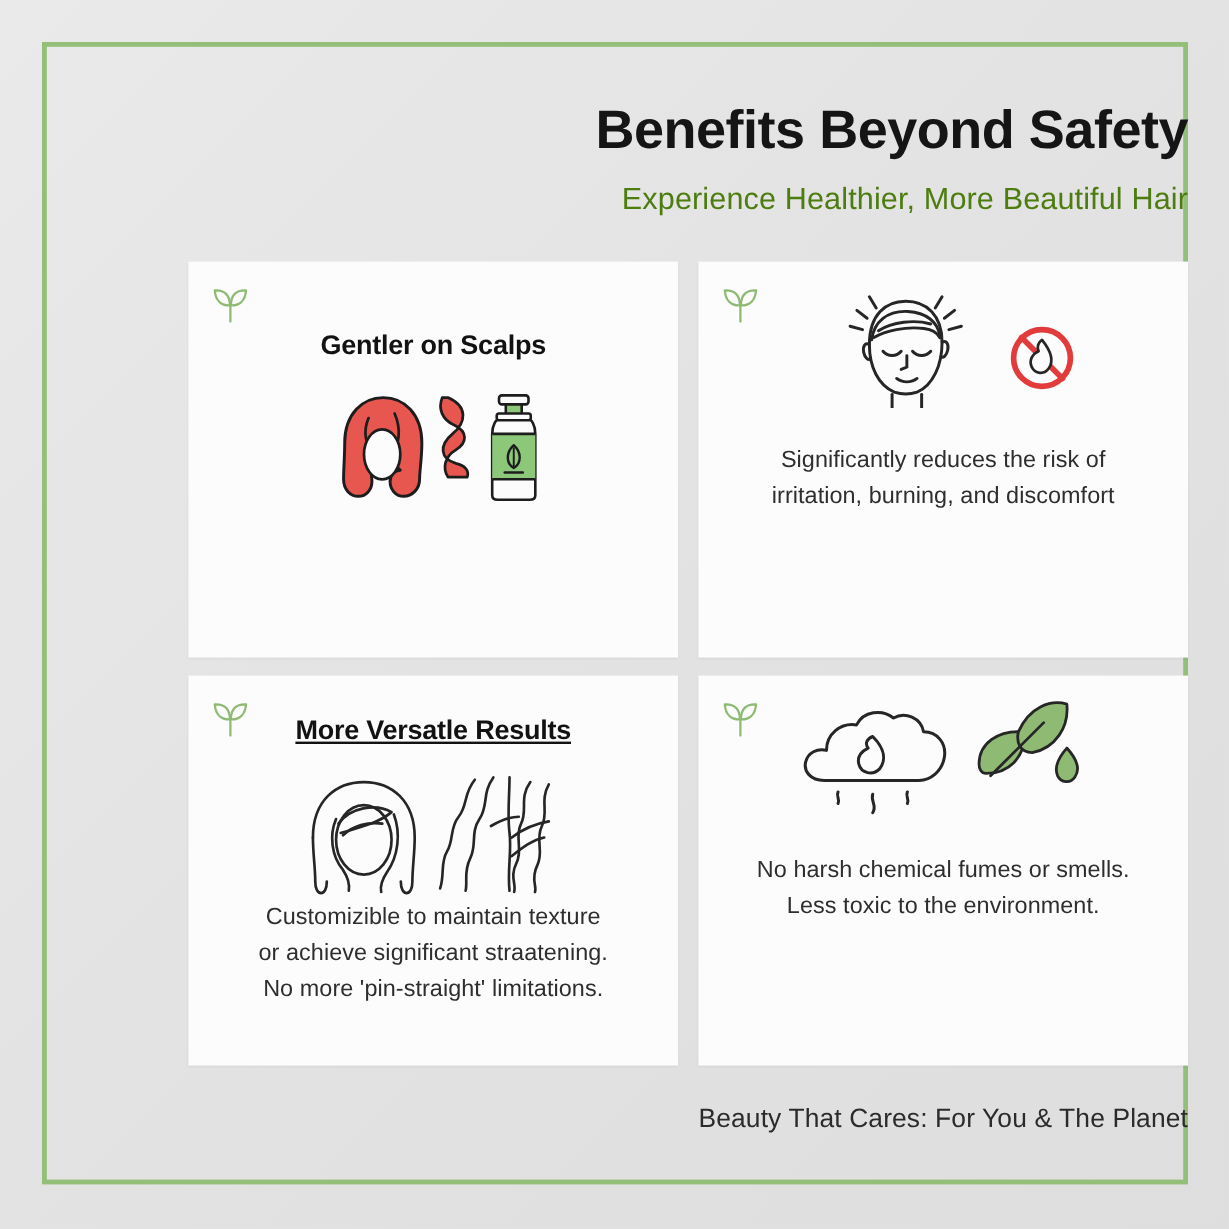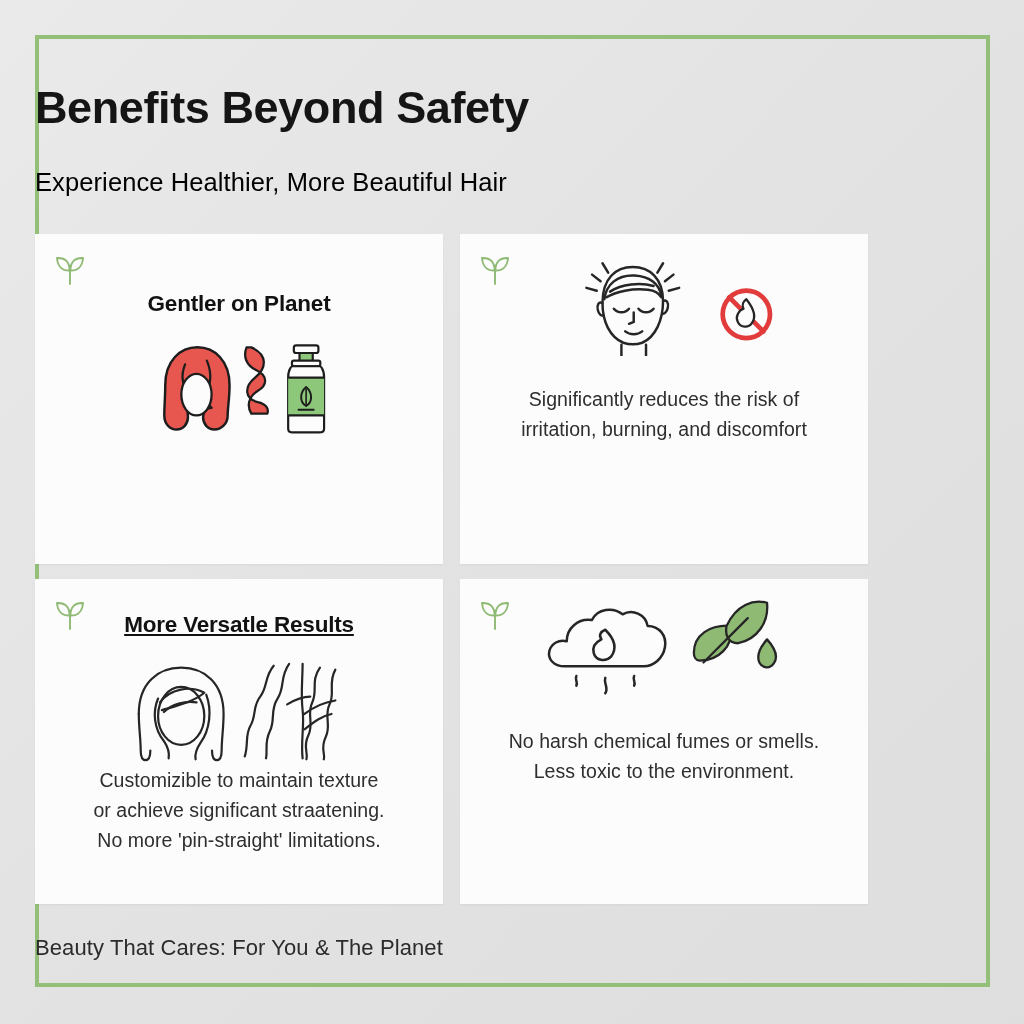--- a/index.html
+++ b/index.html
@@ -43,38 +43,38 @@
 
   .content {
     position: absolute;
     left: 35px;
     top: 35px;
     width: 955px;
     height: 952px;
     box-sizing: border-box;
     display: flex;
     flex-direction: column;
-    align-items: flex-start;
+    align-items: flex-end;
   }
 
   .title {
     margin-top: 49px;
     font-size: 45px;
     font-weight: bold;
     color: #151515;
     letter-spacing: -0.4px;
     text-align: center;
     line-height: 1.05;
   }
 
   .subtitle {
-    margin-top: 37px;
+    margin-top: 21px;
     font-size: 25.5px;
     font-weight: normal;
-    color: #000000;
+    color: #4d7c0f;
     text-align: center;
     letter-spacing: 0.1px;
   }
 
   .grid {
     margin-top: 37px;
     width: 833px;
     display: grid;
     grid-template-columns: 408px 408px;
     grid-template-rows: 330px 325px;
@@ -171,21 +171,21 @@
         <span class="leaf-badge">
           <svg viewBox="0 0 32 34" width="32" height="34">
             <g fill="none" stroke="#8fba74" stroke-width="1.9" stroke-linecap="round" stroke-linejoin="round">
               <path d="M15.6 18.5 C8.5 18.8 3.6 14.5 3.0 6.0 C11.3 5.6 15.6 10.0 15.6 18.5 Z"></path>
               <path d="M16.4 18.5 C23.5 18.8 28.4 14.5 29.0 6.0 C20.7 5.6 16.4 10.0 16.4 18.5 Z"></path>
               <path d="M16 32 L16 15.5"></path>
             </g>
           </svg>
         </span>
 
-        <div class="card-title">Gentler on Planet</div>
+        <div class="card-title">Gentler on Scalps</div>
 
         <div class="card-art">
           <svg viewBox="0 0 240 110" width="240" height="104">
 
             <g>
               <path d="M42 52 C42 26 58 12 76 12 C94 12 110 26 110 52
                        C110 66 108 76 108 84 C108 93 101 99 94 99
                        C87 99 82 93 82 86 C82 80 86 76 91 76
                        C86 72 84 66 84 58 C78 64 70 66 64 62
                        C64 72 66 80 66 86 C66 93 61 99 54 99

